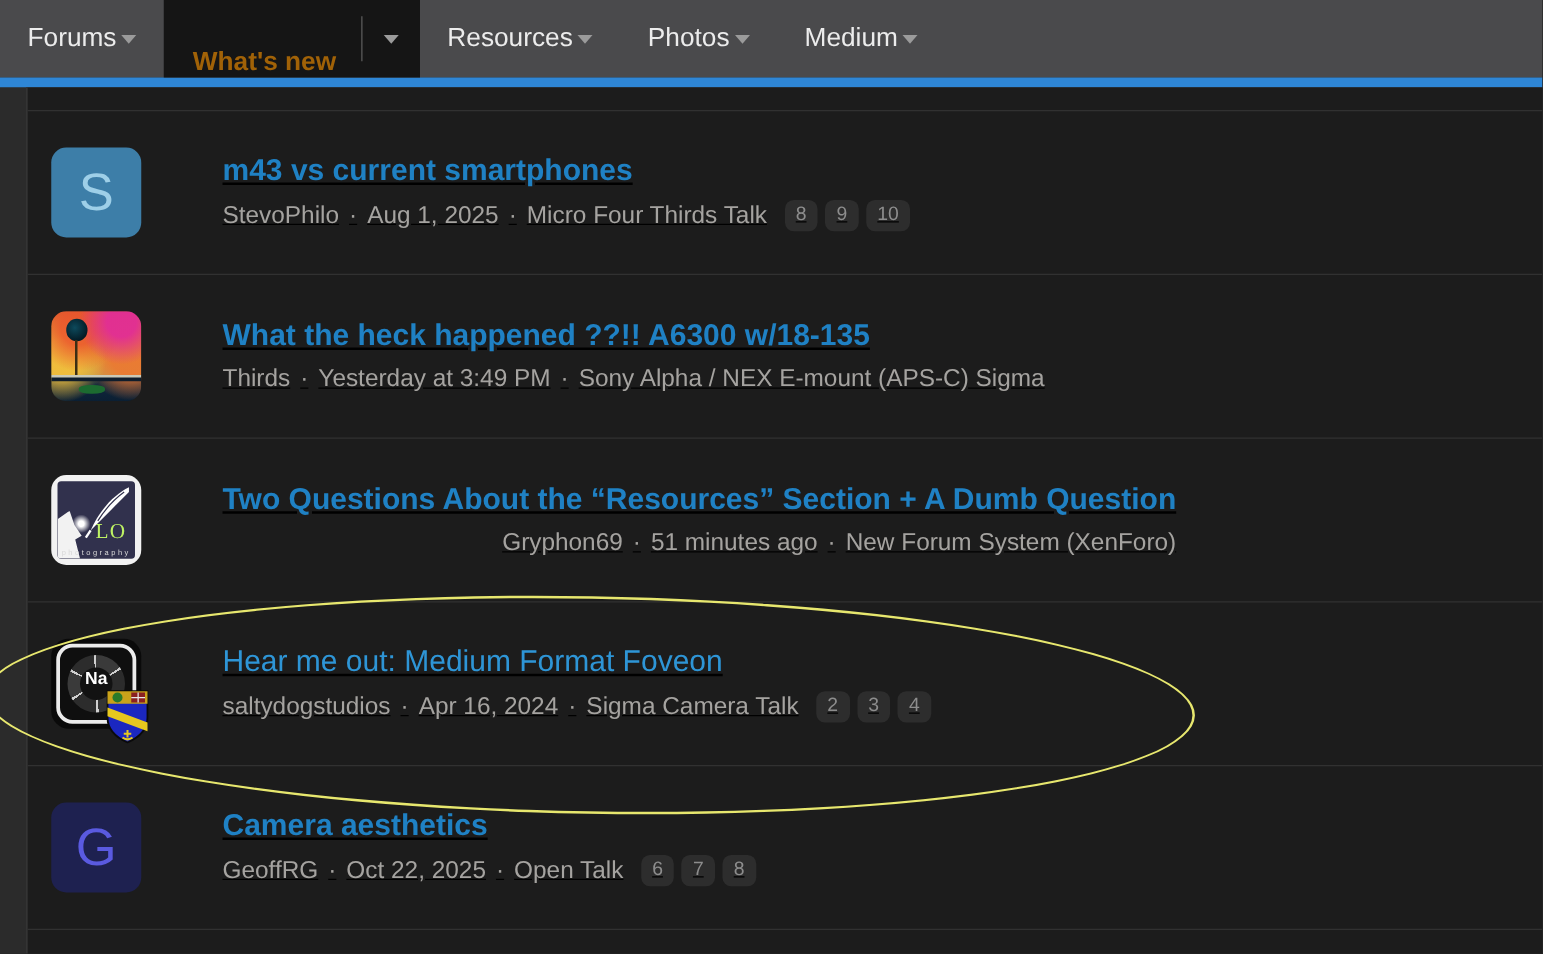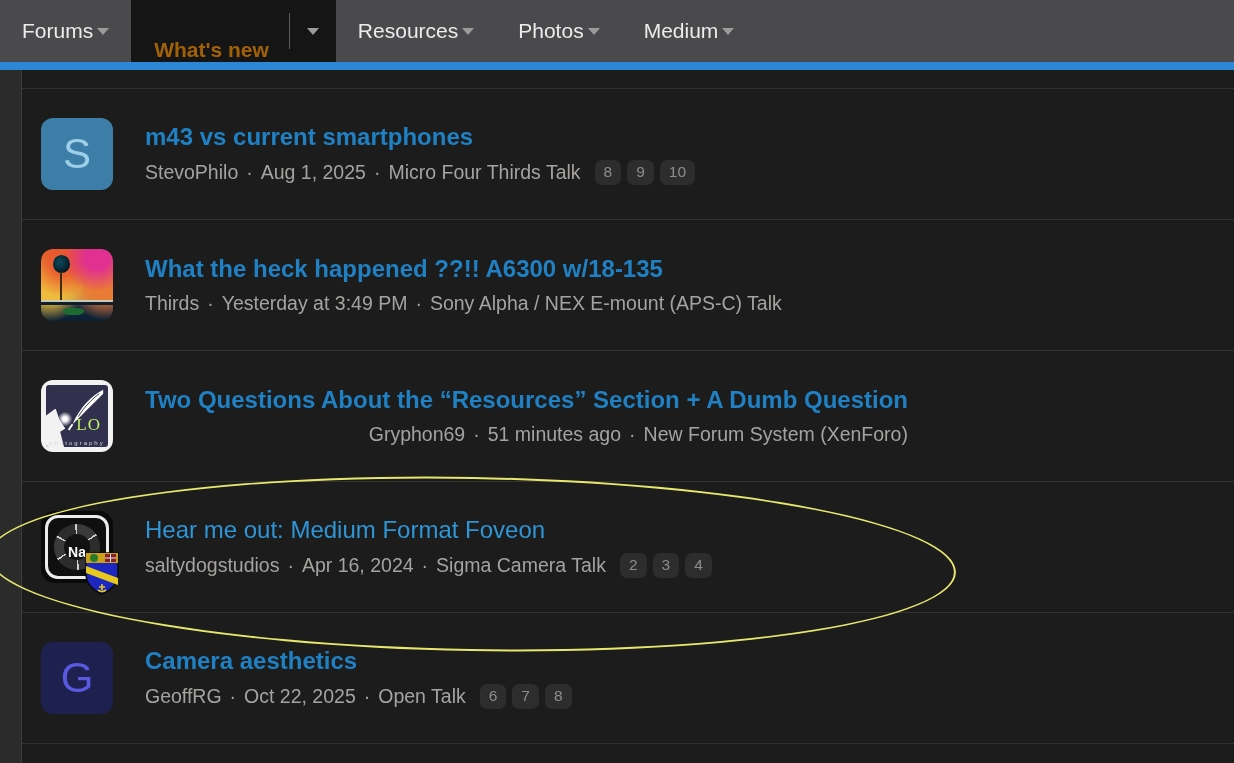--- a/index.html
+++ b/index.html
@@ -24,21 +24,21 @@
   .page { display:flex; height:693px; background:#2b2b2b; }
   .gutter { width:21px; flex:none; }
   .content { flex:1; background:#1c1c1c; border-left:1px solid #3c3c3c; padding-top:18px; }
   .row { height:131px; border-top:1px solid #313131; display:flex; align-items:center;
          padding-left:19px; cursor:pointer; }
   .end-separator { border-top:1px solid #313131; height:20px; }
 
   .avatar { width:72px; height:72px; border-radius:12px; flex:none; position:relative; }
   .letter-avatar { display:flex; align-items:center; justify-content:center;
                    font-size:42px; line-height:1; }
-  .thread-text { margin-left:32px; min-width:0; }
+  .thread-text { margin-left:65px; min-width:0;text-decoration:underline; }
   .title { font-size:24px; font-weight:700; color:#1f81c4; margin-bottom:9px;
            white-space:nowrap; }
   .title.read { font-weight:400; color:#2e95d6; }
   .meta { font-size:19.5px; color:#a5a3a0; display:flex; align-items:center; white-space:nowrap;justify-content:flex-end; }
   .meta .sep { margin:0 8px; }
   .pages { display:inline-flex; gap:6px; margin-left:14px; }
   .page-badge { background:#2d2d2d; color:#8d8d8d; font-size:15.5px; padding:3px 9px;
                 border-radius:7px; line-height:1.2; cursor:pointer; }
 
   
@@ -74,21 +74,21 @@
   .av-na { background:#0a0a0a; border-radius:14px; }
   .av-na-frame { position:absolute; inset:4px; border:3px solid #ececec; border-radius:13px;
       background:#0f0f0f; }
   .av-na-ap { position:absolute; left:50%; top:50%; width:46px; height:46px; margin:-23px 0 0 -23px;
       border-radius:50%;
       background:conic-gradient(#3a3a3a 0 55deg,#cfcfcf 55deg 60deg,#2c2c2c 60deg 115deg,
         #cfcfcf 115deg 120deg,#343434 120deg 175deg,#cfcfcf 175deg 180deg,#2c2c2c 180deg 235deg,
         #cfcfcf 235deg 240deg,#3a3a3a 240deg 295deg,#cfcfcf 295deg 300deg,#2c2c2c 300deg 355deg,
         #cfcfcf 355deg 360deg); }
   .av-na-core { position:absolute; left:50%; top:50%; width:26px; height:26px; margin:-13px 0 0 -13px;
-      border-radius:50%; background:#121212; display:flex; align-items:flex-end; justify-content:center;
+      border-radius:50%; background:#121212; display:flex; align-items:flex-start; justify-content:center;
       font-size:14px; font-weight:700; color:#ffffff; }
   .av-shield { position:absolute; right:-6px; bottom:-12px; width:34px; height:44px; z-index:2; }
 
   
   .annotation-ellipse { position:absolute; left:-12px; top:477px; width:968px; height:174px;
       border:2.5px solid rgba(242,242,115,.95); border-radius:50%; transform:rotate(1deg);
       pointer-events:none; z-index:9; }
 </style>
 </head>
 <body>
@@ -156,21 +156,21 @@
           <div class="av-bridge"></div>
           <div class="av-hull"></div>
         </div>
         <div class="thread-text">
           <div class="title">What the heck happened ??!! A6300 w/18-135</div>
           <div class="meta">
             <span>Thirds</span>
             <span class="sep">·</span>
             <span>Yesterday at 3:49 PM</span>
             <span class="sep">·</span>
-            <span>Sony Alpha / NEX E-mount (APS-C) Talk</span>
+            <span>Sony Alpha / NEX E-mount (APS-C) Sigma</span>
           </div>
         </div>
       </div>
 
       <div class="row">
         <div class="avatar av-lo">
           <div class="av-lo-inner">
             <div class="av-lo-sil"></div>
             <div class="av-lo-burst"></div>
             <svg class="av-lo-feather" viewBox="0 0 48 48">

